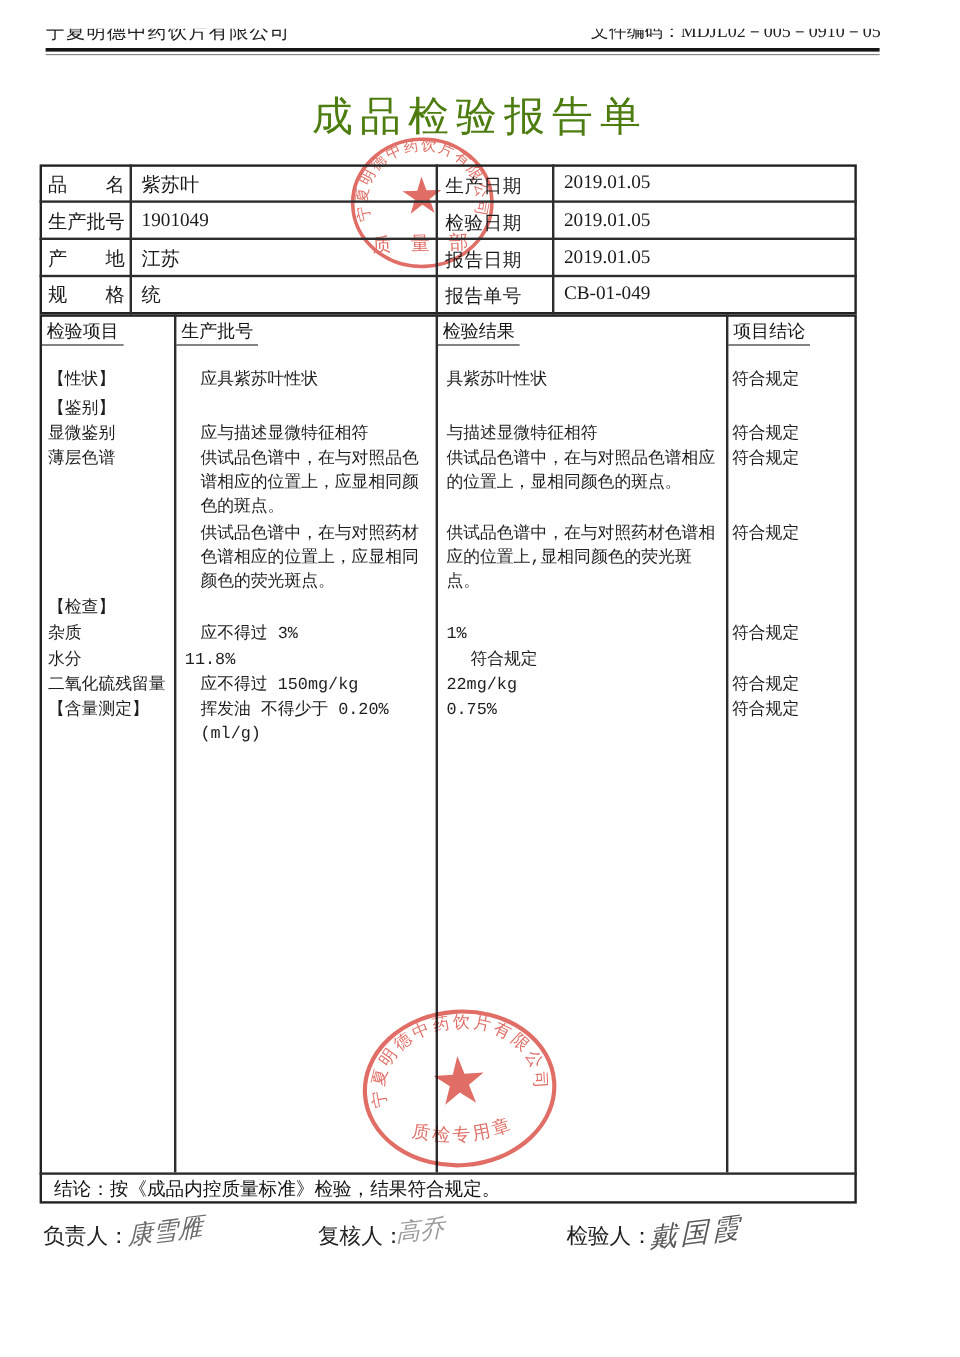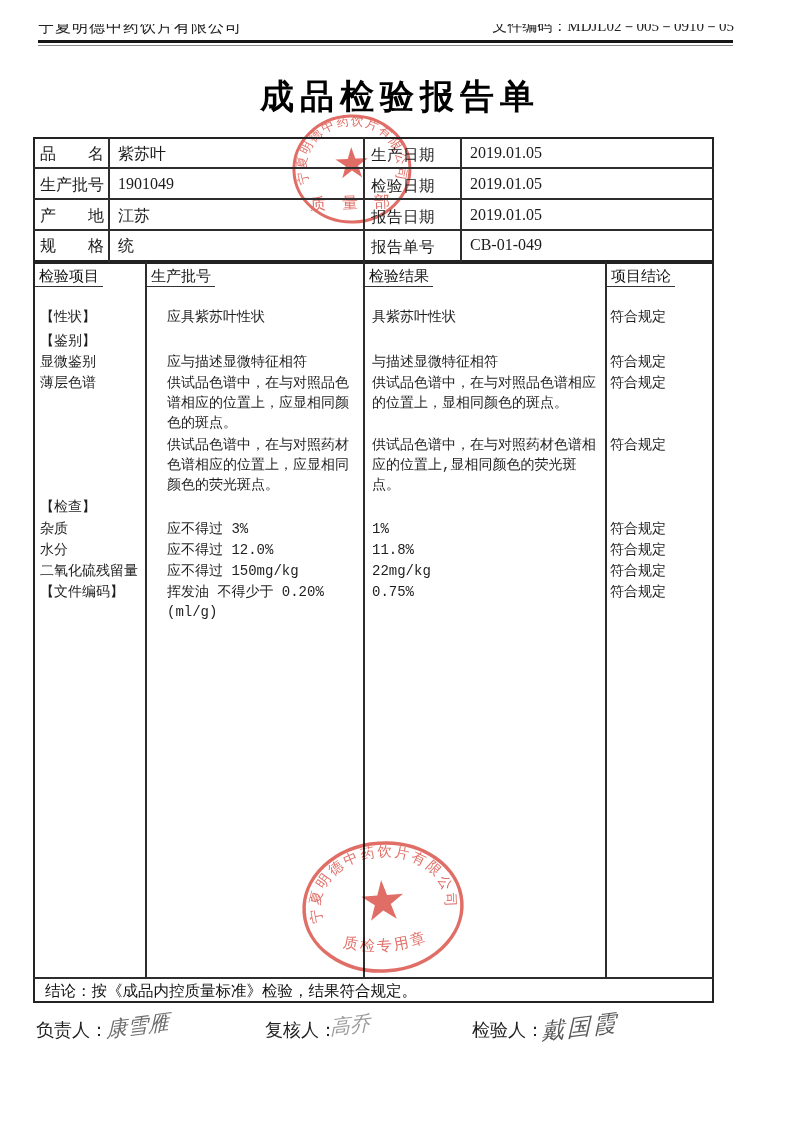--- a/index.html
+++ b/index.html
@@ -10,21 +10,21 @@
   }
   
   .hdr-clip{position:absolute;left:38px;right:66px;top:24px;height:16px;overflow:hidden;}
   .hdr-inner{position:absolute;top:-7px;left:0;right:0;display:flex;justify-content:space-between;}
   .hdr-left{font-size:16px;letter-spacing:1px;color:#222;}
   .hdr-right{font-size:15px;color:#222;}
   .rule-a{position:absolute;left:38px;width:695px;top:40px;height:3px;background:#161616;}
   .rule-b{position:absolute;left:38px;width:695px;top:45px;height:1px;background:#8a8a8a;}
   
   .title{position:absolute;left:0;right:0;top:74px;text-align:center;
-    font-size:34px;font-weight:bold;letter-spacing:6px;color:#000000;}
+    font-size:34px;font-weight:normal;letter-spacing:6px;color:#4d7c0f;}
   
   .frame{position:absolute;border:2px solid #222;box-sizing:border-box;background:transparent;}
   .vline{position:absolute;width:2px;background:#2d2d2d;}
   .hline{position:absolute;height:2px;background:#2d2d2d;}
   
   .cell{position:absolute;font-size:16px;white-space:nowrap;color:#1b1b1b;}
   .lab2{font-size:15.5px;letter-spacing:0.5px;}
   
   .thead{position:absolute;text-align:left;font-size:15px;color:#151515;}
   .thead span{border-bottom:1.5px solid #333;padding:0 4px 2px 4px;}
@@ -154,32 +154,31 @@
     <div class="c4"></div>
   </div>
   <div class="trow r6">
     <div class="c1">杂质</div>
     <div class="c2">应不得过 3%</div>
     <div class="c3">1%</div>
     <div class="c4">符合规定</div>
   </div>
   <div class="trow r7">
     <div class="c1">水分</div>
-    <div class="c2">应不得过 12.0%</div>
     <div class="c3">11.8%</div>
     <div class="c4">符合规定</div>
   </div>
   <div class="trow r8">
     <div class="c1">二氧化硫残留量</div>
     <div class="c2">应不得过 150mg/kg</div>
     <div class="c3">22mg/kg</div>
     <div class="c4">符合规定</div>
   </div>
   <div class="trow r9">
-    <div class="c1">【文件编码】</div>
+    <div class="c1">【含量测定】</div>
     <div class="c2">挥发油 不得少于 0.20%(ml/g)</div>
     <div class="c3">0.75%</div>
     <div class="c4">符合规定</div>
   </div>
 
   <div class="conclusion">结论：按《成品内控质量标准》检验，结果符合规定。</div>
 
   <svg class="stamp stamp-bot" width="168" height="142" viewBox="0 0 168 142">
     <defs>
       <path id="arcBotTop" d="M 23.1,81.7 A 63,49 0 1 1 144.9,81.7" fill="none"></path>

